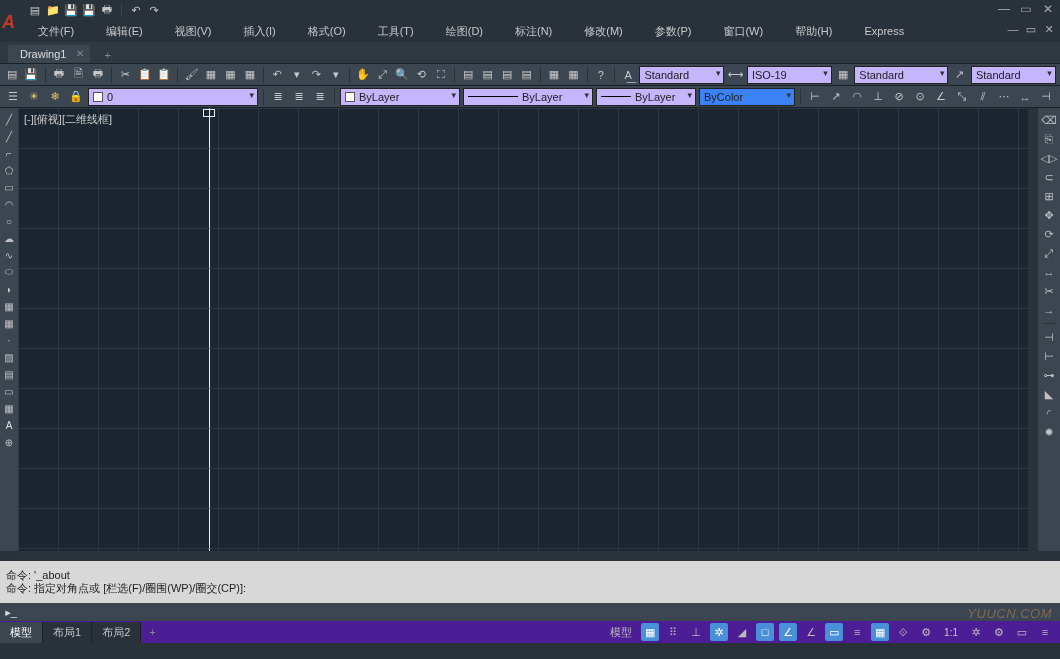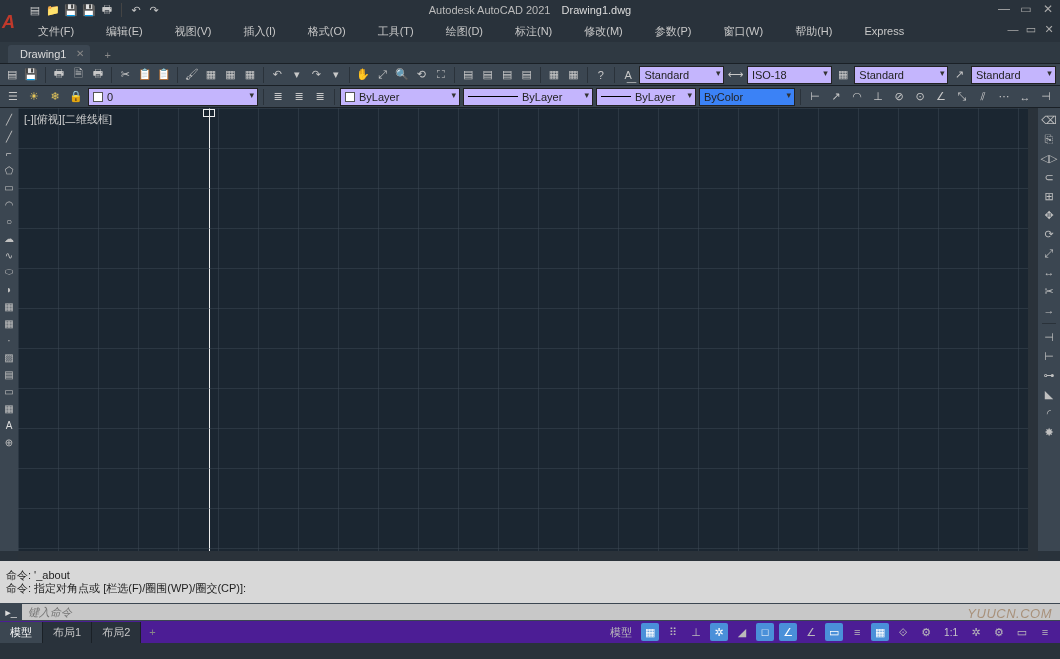--- a/index.html
+++ b/index.html
@@ -72,24 +72,20 @@
 .sbtn{width:18px;height:18px;display:inline-flex;align-items:center;justify-content:center;font-size:11px;color:#bbb}
 .sbtn.active{background:#4a90d9;color:#fff;border-radius:2px}
 .sscale{padding:0 4px;font-size:10px}
 .watermark{position:absolute;right:8px;bottom:38px;color:#9b7a5a;font-size:13px;font-style:italic;opacity:.7;letter-spacing:.5px}
 </style>
 </head>
 <body>
 
 <div class="titlebar">
   <div class="app-logo">A</div>
-  <div class="title-center">
-    <span>Autodesk AutoCAD 2021</span>
-    <span class="fname">Drawing1.dwg</span>
-  </div>
   <div class="win-controls">
     <span>—</span>
     <span>▭</span>
     <span>✕</span>
   </div>
   <div class="titlerow1">
     <span class="tbico">▤</span>
     <span class="tbico">📁</span>
     <span class="tbico">💾</span>
     <span class="tbico">💾</span>
@@ -165,21 +161,21 @@
   <span class="tbtn">▦</span>
   <span class="tsep"></span>
   <span class="tbtn">?</span>
   <span class="tsep"></span>
   <span class="tbtn">A͟</span>
   <div class="dd" style="width:92px">
       <span>Standard</span>
     </div>
   <span class="tbtn">⟷</span>
   <div class="dd" style="width:92px">
-      <span>ISO-18</span>
+      <span>ISO-19</span>
     </div>
   <span class="tbtn">▦</span>
   <div class="dd" style="width:102px">
       <span>Standard</span>
     </div>
   <span class="tbtn">↗</span>
   <div class="dd" style="width:92px">
       <span>Standard</span>
     </div>
 </div>
@@ -284,21 +280,20 @@
 <div class="scrollbar-h"></div>
 
 <div class="cmdarea">
   <div class="cmdhistory">
     <div>命令: '_about</div>
     <div>命令: 指定对角点或 [栏选(F)/圈围(WP)/圈交(CP)]:</div>
   </div>
 </div>
 <div class="cmdinput-row">
   <span class="prompt">▸_</span>
-  <input type="text" placeholder="键入命令" style="">
 </div>
 
 <div class="statusbar">
   <div class="layout-tabs">
     <div class="layout-tab active">模型</div>
     <div class="layout-tab">布局1</div>
     <div class="layout-tab">布局2</div>
     <div class="layout-add">+</div>
   </div>
   <div class="status-right">

